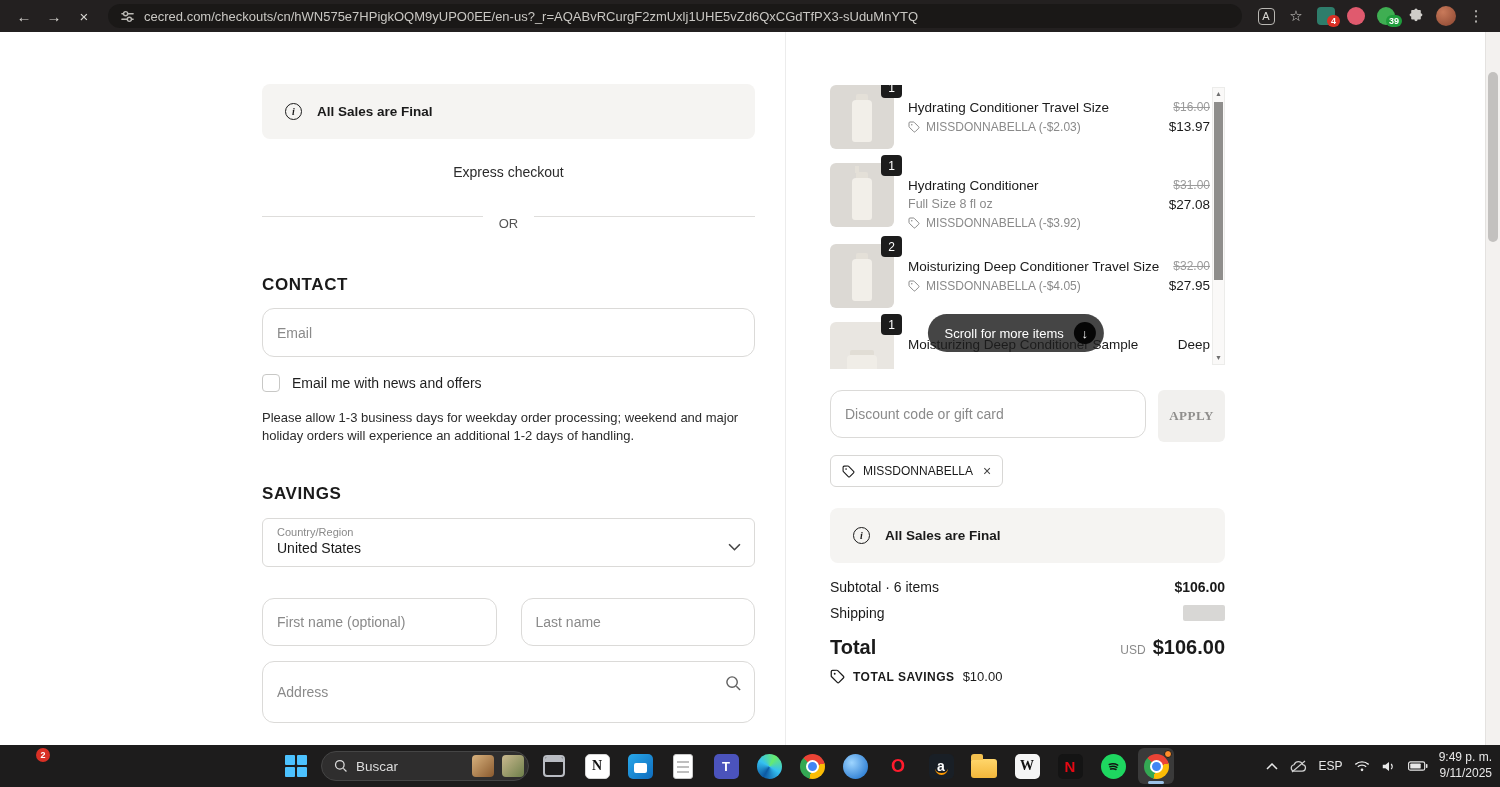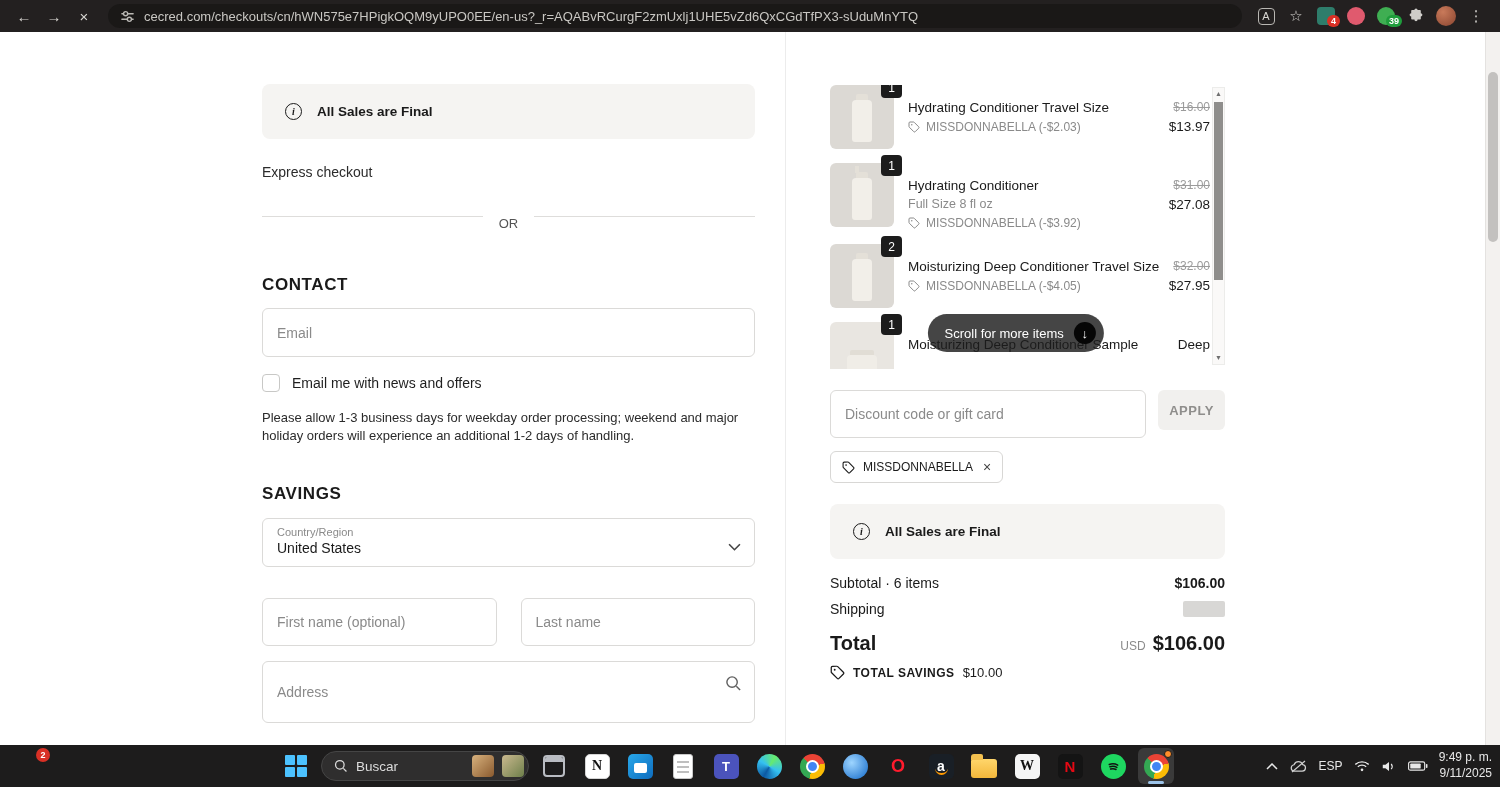--- a/index.html
+++ b/index.html
@@ -25,26 +25,26 @@
   
   .page{height:713px;flex:none;display:flex;background:#fff;position:relative;overflow:hidden}
   .page-scrollbar{position:absolute;right:0;top:0;width:15px;height:713px;background:#f3f1ef;border-left:1px solid #e4e2e0}
   .page-scrollbar .pthumb{position:absolute;left:2px;top:40px;width:10px;height:170px;background:#c3c1bf;border-radius:5px}
 
   
   .checkout-left{width:785px;flex:none;padding:52px 0 0 262px}
   .form-col{width:493px}
   .info-banner{display:flex;align-items:center;gap:15px;background:#f5f4f2;border-radius:8px;height:55px;padding:0 23px;font-size:13.5px;font-weight:bold;color:#1a1a1a}
   .info-icon{width:17px;height:17px;border:1.5px solid #1a1a1a;border-radius:50%;display:flex;align-items:center;justify-content:center;font-size:10px;font-weight:bold;flex:none;font-family:"Liberation Serif",serif;font-style:italic}
-  .express{text-align:left;margin-top:25px;font-size:14px;color:#2b2b2b}
+  .express{text-align:center;margin-top:25px;font-size:14px;color:#2b2b2b}
   .shop-btn{display:flex;align-items:center;justify-content:center;margin-top:16px;width:241px;height:46px;background:#5a31f4;border:none;border-radius:5px;color:#fff;font-weight:bold;font-size:21px;letter-spacing:.3px;cursor:pointer;font-family:"Liberation Sans",sans-serif}
   .or-row{display:flex;gap:16px;margin-top:36px;color:#545454;font-size:13px}
   .or-row .line{flex:1;height:1px;background:#dedddb}
   h2.sec{margin-top:44px;font-size:17px;letter-spacing:.6px;color:#1a1a1a}
-  .ti{width:100%;height:49px;border:1px solid #dbdad8;border-radius:6px;padding:0 14px;font-size:14px;color:#333;background:#fff;font-family:"Liberation Sans",sans-serif;outline:none}
+  .ti{width:100%;height:49px;border:1px solid #dbdad8;border-radius:12px;padding:0 14px;font-size:14px;color:#333;background:#fff;font-family:"Liberation Sans",sans-serif;outline:none}
   .ti::placeholder{color:#8a8a8a}
   .mt13{margin-top:13px}
   .cb-row{display:flex;align-items:center;gap:12px;margin-top:17px;font-size:14px;color:#1f1f1f;cursor:pointer}
   .cb{width:18px;height:18px;border:1px solid #c8c8c6;border-radius:4px;background:#fff;flex:none}
   .note{margin-top:17px;font-size:13px;line-height:1.35;color:#2b2b2b}
   h2.sec2{margin-top:40px;font-size:17px;letter-spacing:.6px;color:#1a1a1a}
   .select{position:relative;margin-top:14px;height:49px;border:1px solid #dbdad8;border-radius:6px;padding:7px 14px;cursor:pointer;background:#fff}
   .select .lbl{font-size:11px;color:#8a8a8a}
   .select .val{font-size:14px;color:#1a1a1a;margin-top:2px}
   .select .chev{position:absolute;right:13px;top:18px}
@@ -77,21 +77,21 @@
   .p-new{font-size:13.5px;color:#1a1a1a;margin-top:5px}
   .p-prices.free .p-new{margin-top:0}
   .scroll-pill{position:absolute;top:229px;left:47%;transform:translateX(-50%);display:flex;align-items:center;gap:10px;background:rgba(28,28,28,.82);color:#fff;font-size:13px;padding:8px 8px 8px 17px;border-radius:22px;cursor:pointer;white-space:nowrap}
   .pill-arrow{width:22px;height:22px;border-radius:50%;background:#060606;display:flex;align-items:center;justify-content:center;font-size:13px}
   .list-scroll{position:absolute;right:0;top:2px;width:13px;height:278px;background:#faf9f8;border:1px solid #ececea;font-size:7px;color:#6f6f6f;text-align:center;line-height:12px}
   .list-scroll .lthumb{position:absolute;left:1px;top:14px;width:9px;height:178px;background:#8f8e8c}
   .list-scroll .dn{position:absolute;bottom:0;left:0;right:0}
 
   .discount-row{display:flex;gap:12px;margin-top:21px}
   .discount-row .ti{flex:1;height:48px}
-  .apply-btn{width:67px;height:40px;background:#f1f0ee;border:none;border-radius:6px;color:#8f8e8c;font-size:13px;font-weight:bold;letter-spacing:.5px;cursor:pointer;font-family:Liberation Sans, sans-serif}
+  .apply-btn{width:67px;height:52px;background:#f1f0ee;border:none;border-radius:6px;color:#8f8e8c;font-size:13px;font-weight:bold;letter-spacing:.5px;cursor:pointer;font-family:Liberation Serif, serif}
   .chip-row{margin-top:13px}
   .chip{display:inline-flex;align-items:center;gap:8px;height:32px;border:1px solid #d8d7d5;border-radius:6px;padding:0 11px;font-size:12px;color:#1a1a1a}
   .chip .x{font-size:14px;color:#444;cursor:pointer;margin-left:2px}
   .banner-r{margin-top:21px}
   .t-row{display:flex;justify-content:space-between;align-items:center;font-size:14px;color:#1a1a1a}
   .t-sub{margin-top:16px}
   .t-sub .v{font-weight:bold}
   .t-ship{margin-top:10px}
   .ship-skel{width:42px;height:16px;background:#d8d7d5;border-radius:2px}
   .t-total{margin-top:15px}

